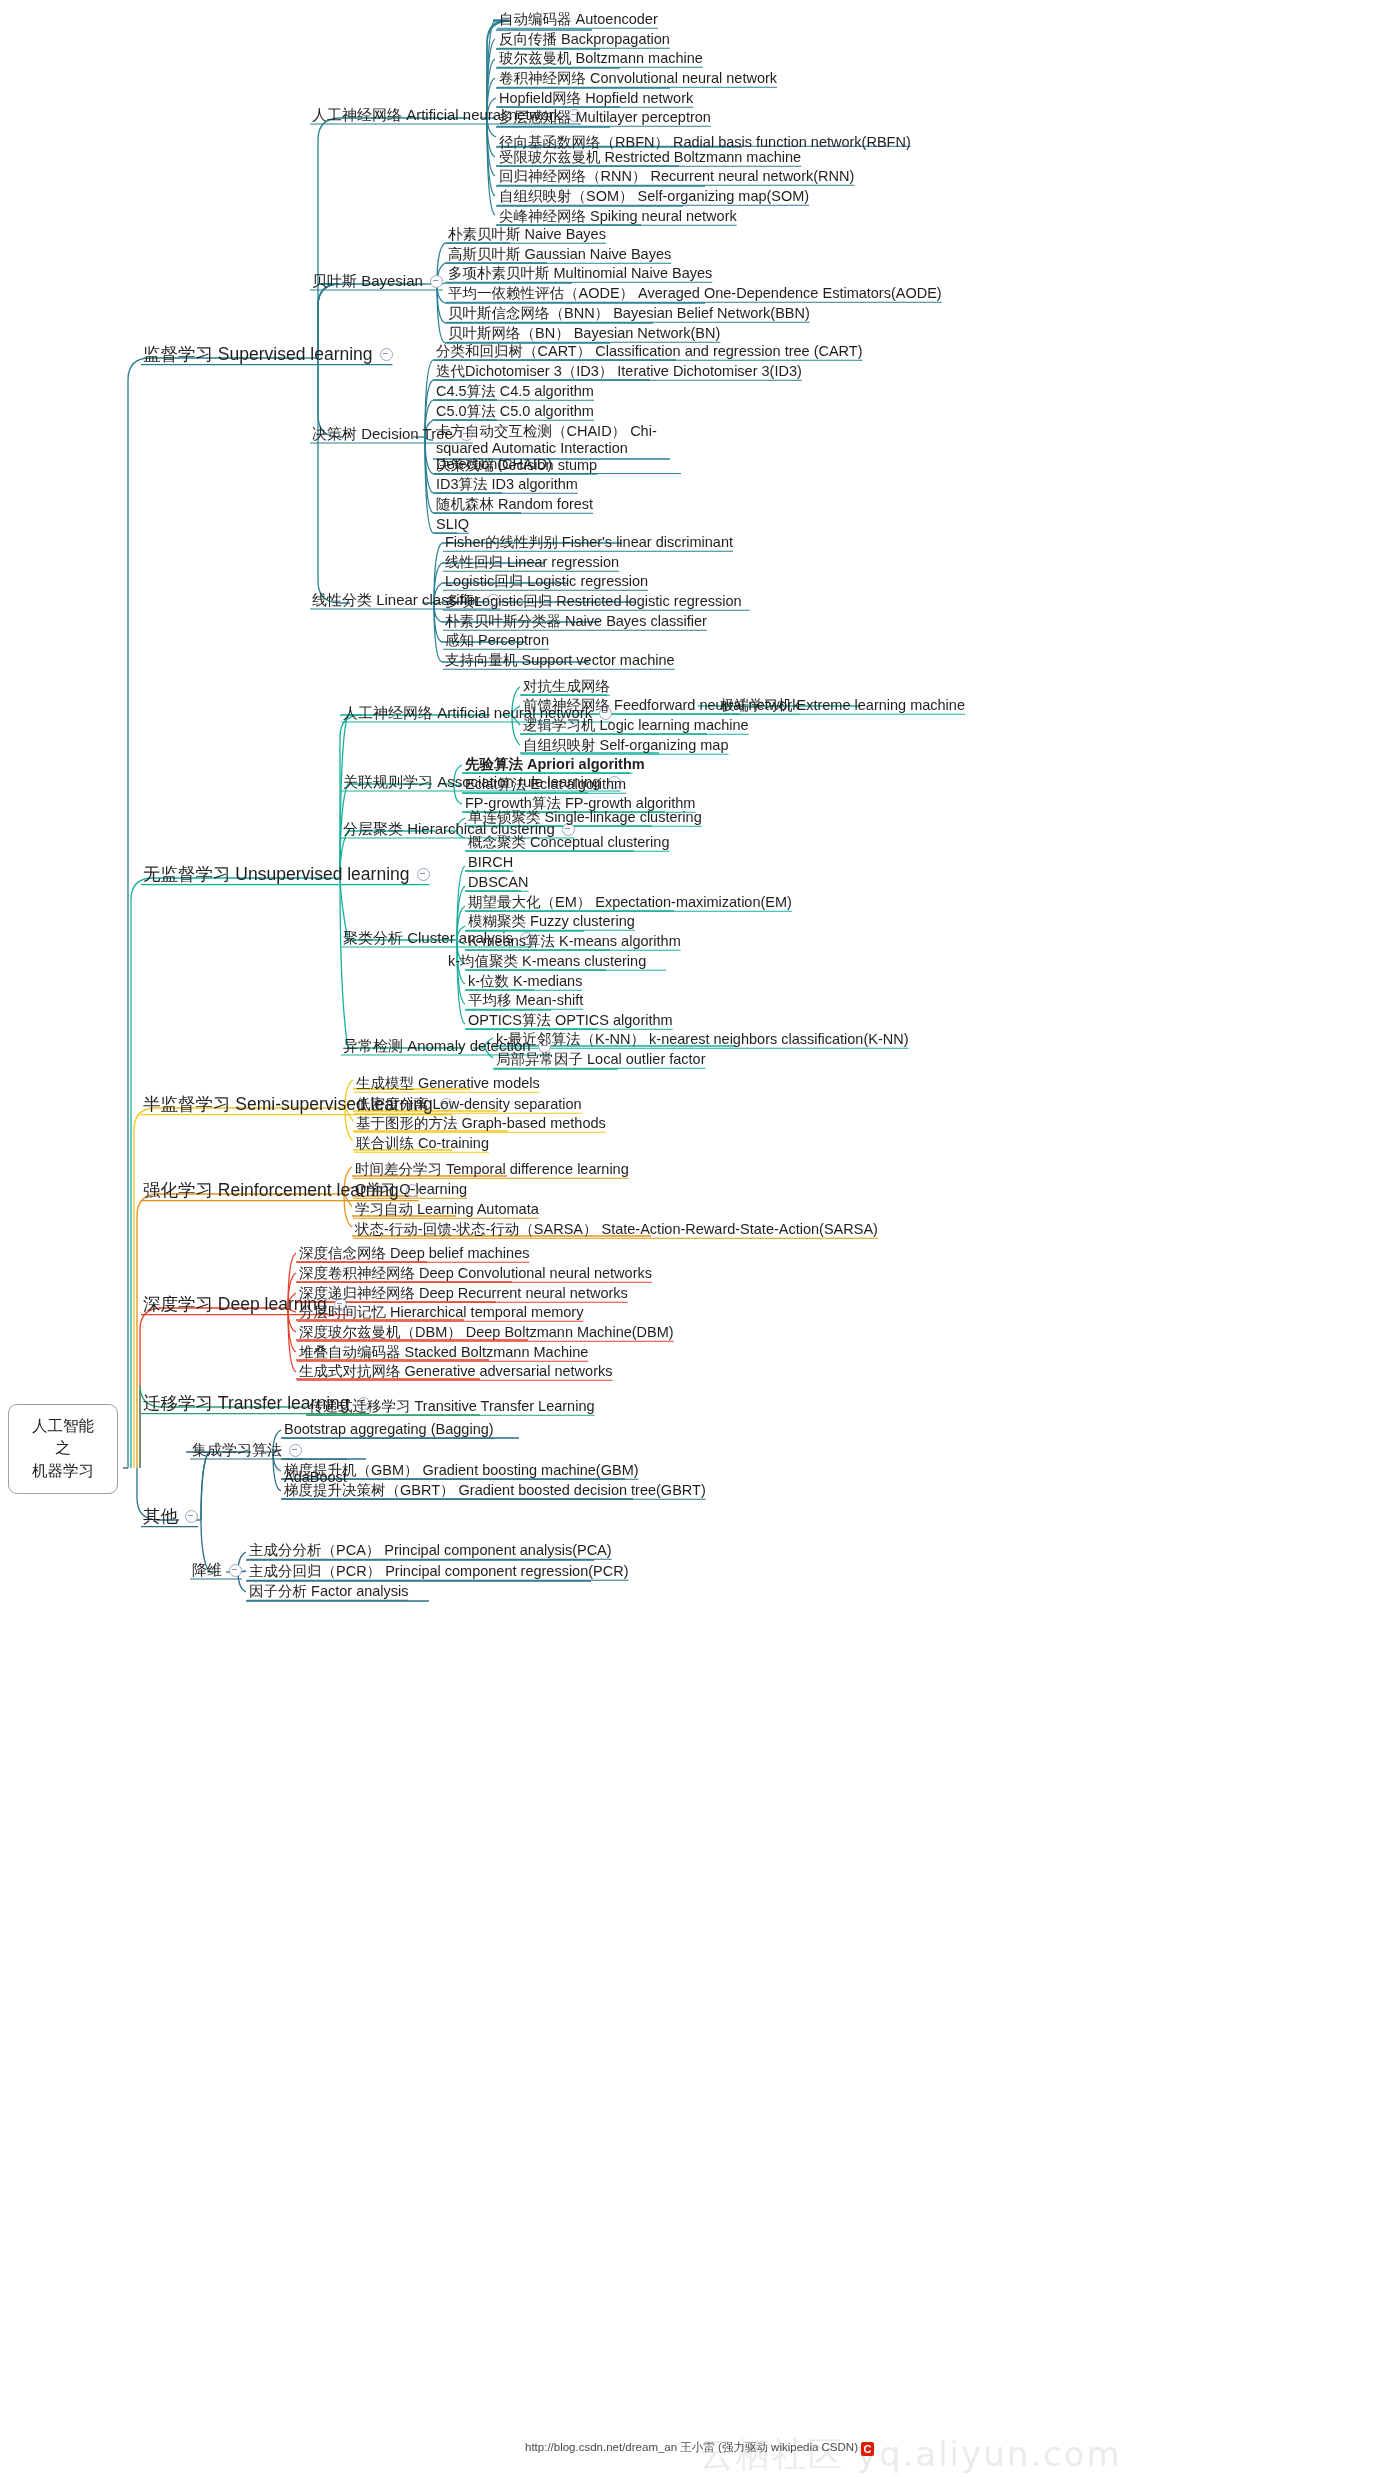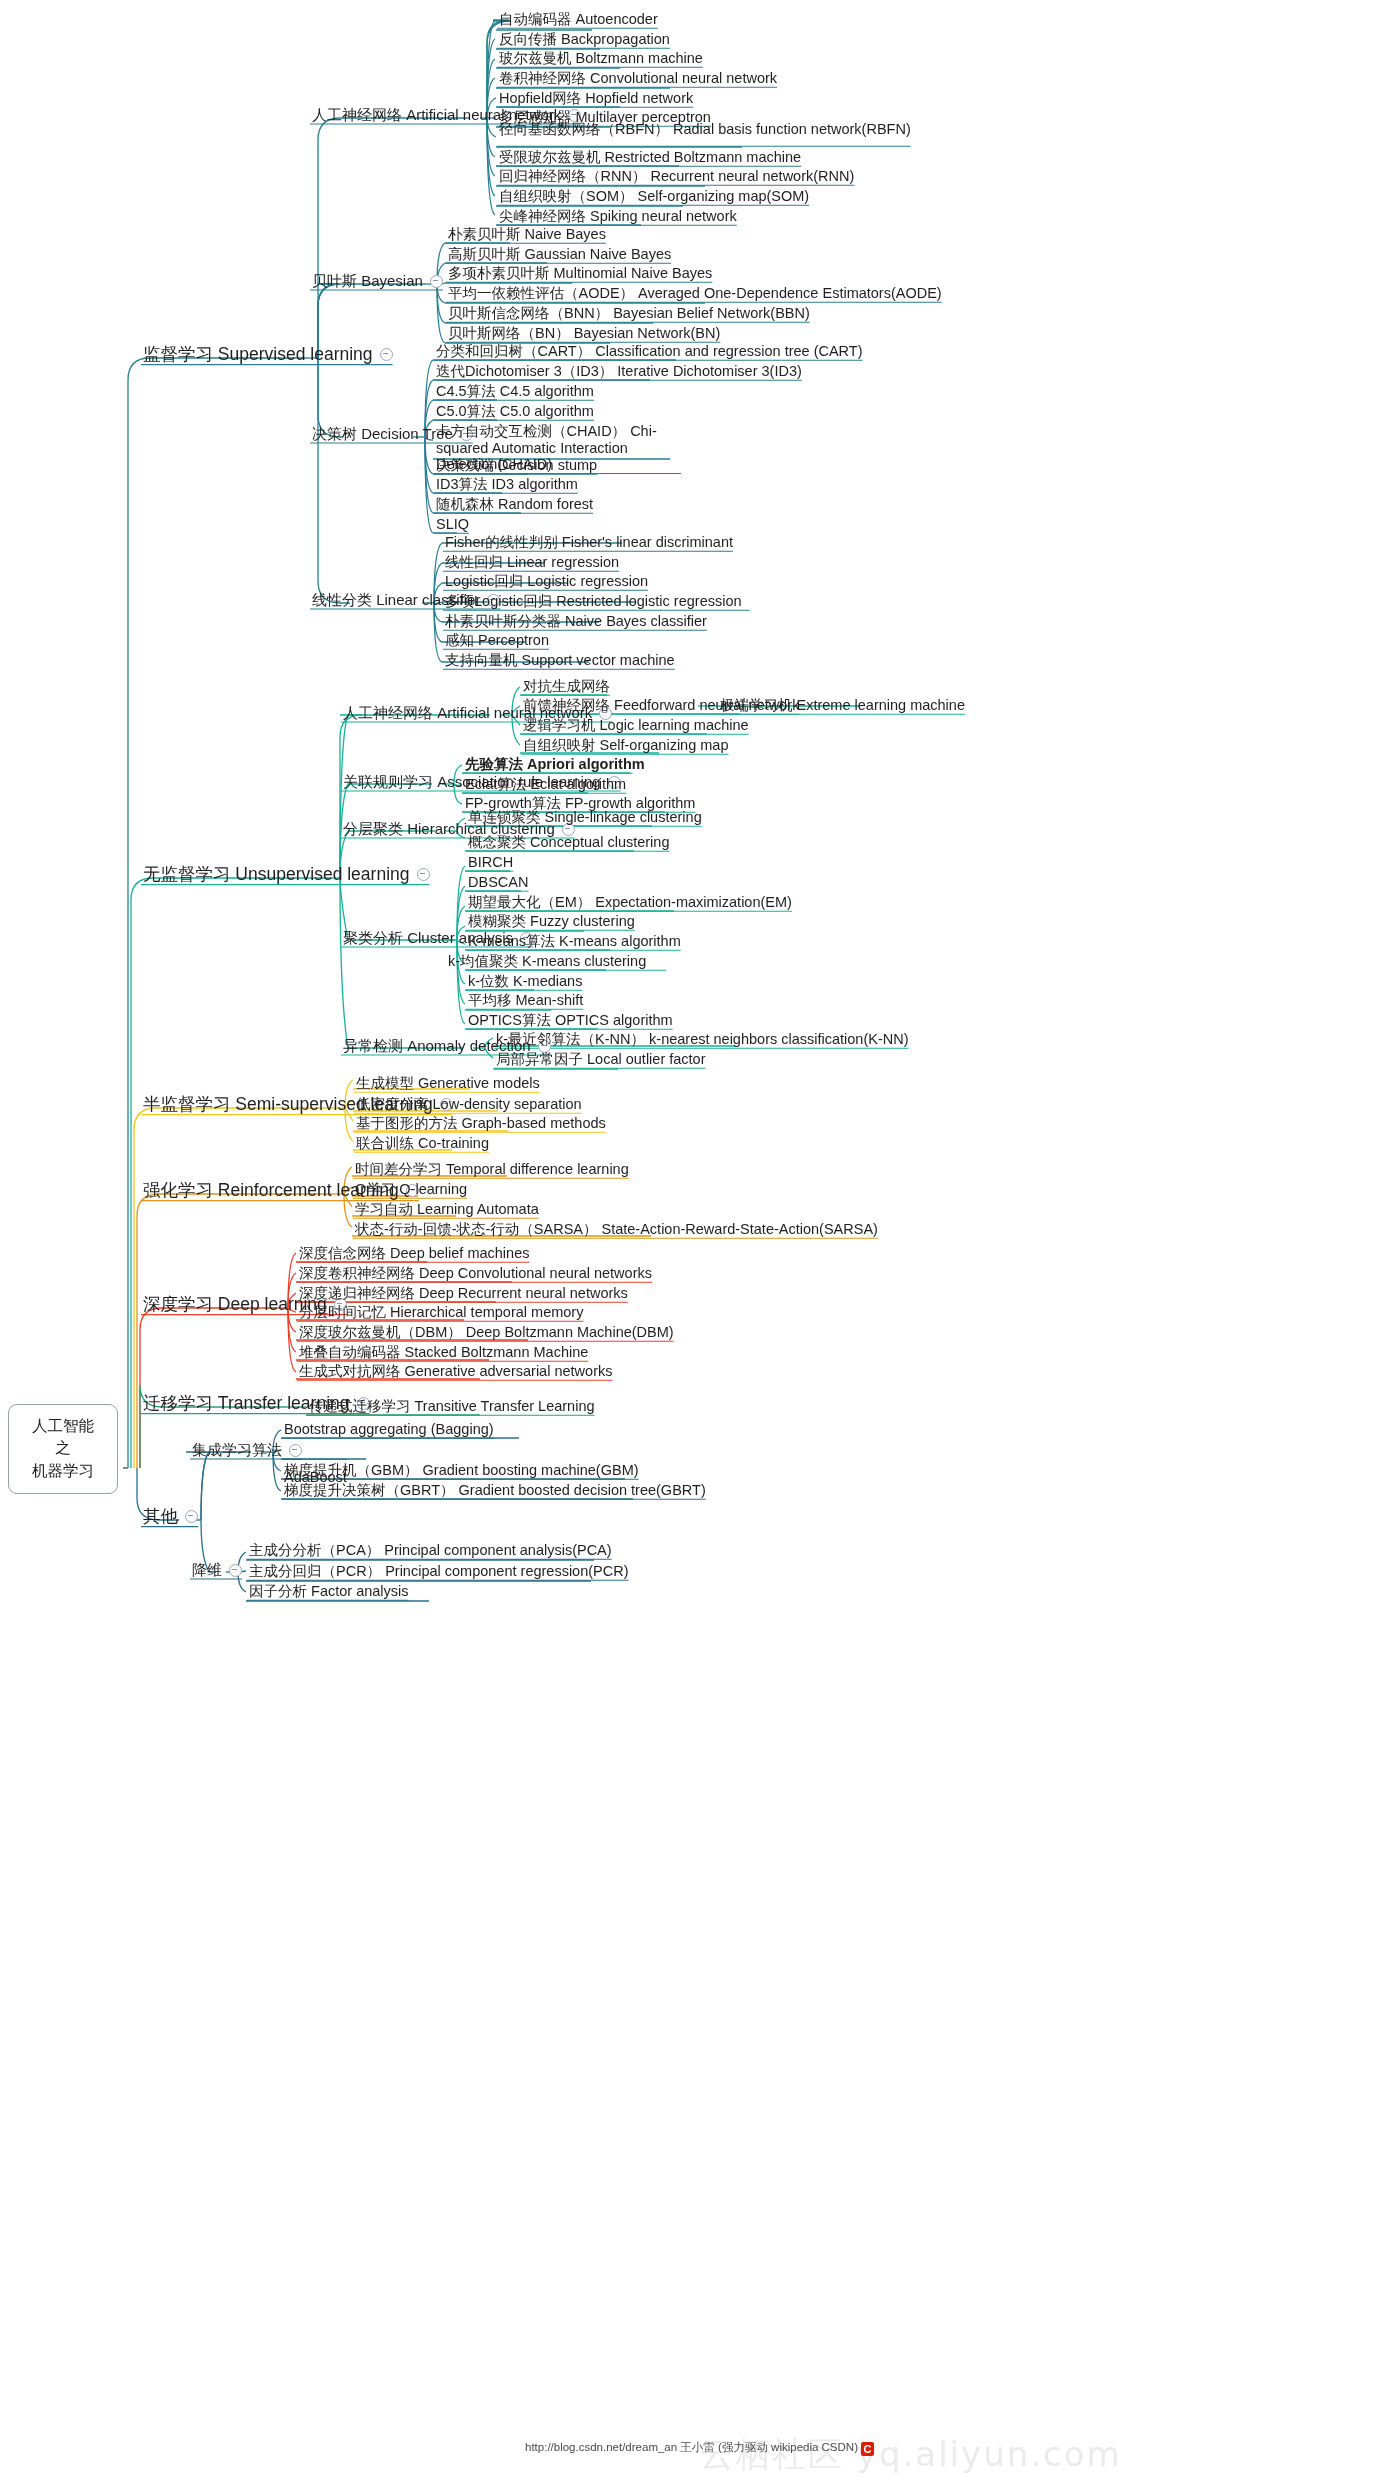--- a/index.html
+++ b/index.html
@@ -487,21 +487,21 @@
   <div class="node l2" style="left:190px;top:1561px;">
     <span>降维</span><span class="collapse"></span>
   </div>
 
   <div class="node leaf" style="left:497px;top:11px;">自动编码器 Autoencoder</div>
   <div class="node leaf" style="left:497px;top:31px;">反向传播 Backpropagation</div>
   <div class="node leaf" style="left:497px;top:50px;">玻尔兹曼机 Boltzmann machine</div>
   <div class="node leaf" style="left:497px;top:70px;">卷积神经网络 Convolutional neural network</div>
   <div class="node leaf" style="left:497px;top:90px;">Hopfield网络 Hopfield network</div>
   <div class="node leaf" style="left:497px;top:109px;">多层感知器 Multilayer perceptron</div>
-  <div class="node leaf" style="left:497px;top:121px;text-align:center;">径向基函数网络（RBFN）  Radial basis function network(RBFN)</div>
+  <div class="node leaf" style="left:497px;top:134px;text-align:center;">径向基函数网络（RBFN）  Radial basis function network(RBFN)</div>
   <div class="node leaf" style="left:497px;top:149px;">受限玻尔兹曼机 Restricted Boltzmann machine</div>
   <div class="node leaf" style="left:497px;top:168px;">回归神经网络（RNN）  Recurrent neural network(RNN)</div>
   <div class="node leaf" style="left:497px;top:188px;">自组织映射（SOM）  Self-organizing map(SOM)</div>
   <div class="node leaf" style="left:497px;top:208px;">尖峰神经网络 Spiking neural network</div>
 
   <div class="node leaf" style="left:446px;top:226px;">朴素贝叶斯 Naive Bayes</div>
   <div class="node leaf" style="left:446px;top:246px;">高斯贝叶斯 Gaussian Naive Bayes</div>
   <div class="node leaf" style="left:446px;top:265px;">多项朴素贝叶斯 Multinomial Naive Bayes</div>
   <div class="node leaf" style="left:446px;top:285px;">平均一依赖性评估（AODE）  Averaged One-Dependence Estimators(AODE)</div>
   <div class="node leaf" style="left:446px;top:305px;">贝叶斯信念网络（BNN）  Bayesian Belief Network(BBN)</div>

